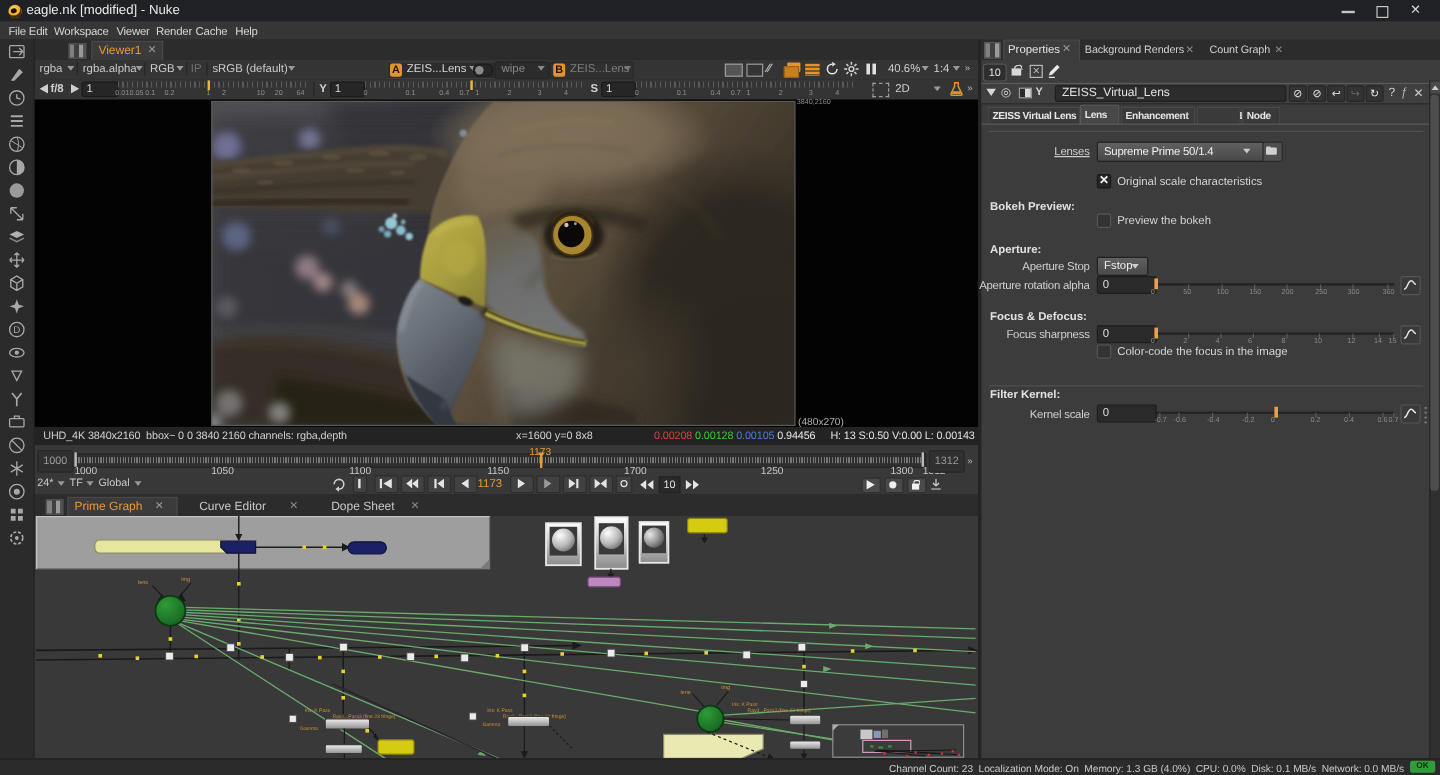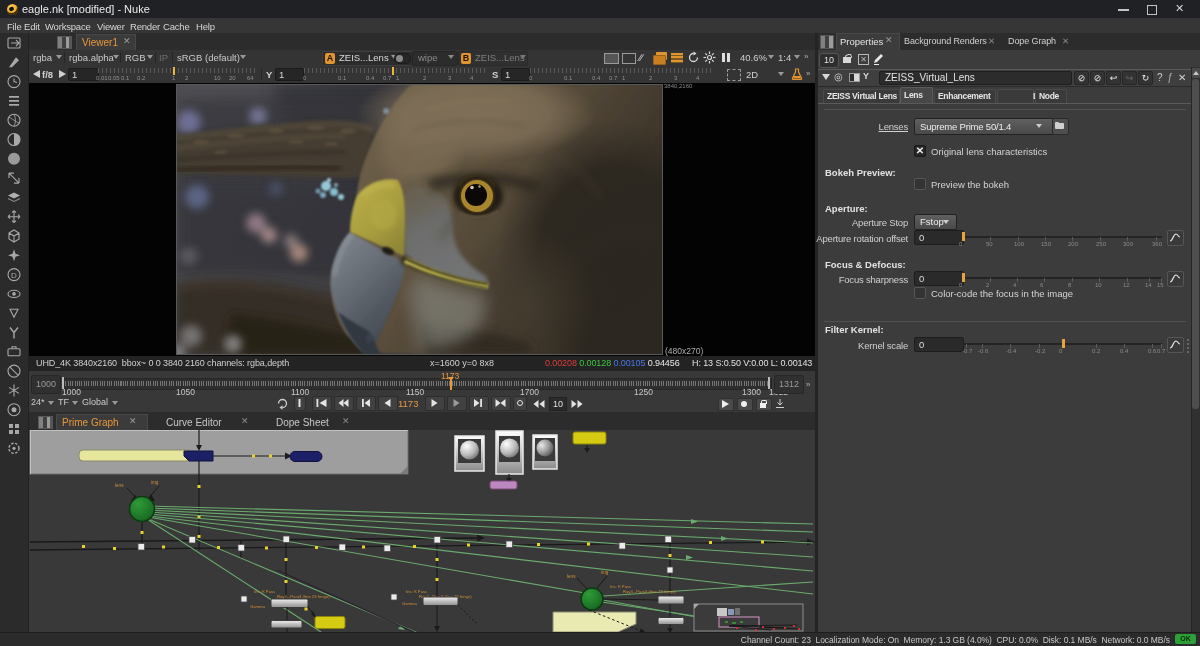--- a/index.html
+++ b/index.html
@@ -703,21 +703,21 @@
 </div>
 <div class="abs" style="left:815px;top:33px;width:3px;height:599px;background:#242424;"></div>
 <div class="abs" style="left:818px;top:33px;width:382px;height:599px;background:#3c3c3c;"></div>
 <div class="abs" style="left:818px;top:33px;width:382px;height:17px;background:#2c2c2c;"></div>
 <div class="abs" style="left:820px;top:35px;width:12px;height:12px;background:linear-gradient(90deg,#808080 0 4px,#404040 4px 8px,#9a9a9a 8px 12px);border:1px solid #585858;"></div>
 <div class="abs" style="left:836px;top:33px;width:62px;height:17px;background:#3c3c3c;border:1px solid #484848;border-bottom:none;"></div>
 <div class="txt" style="left:840px;top:36px;color:#e4e4e4;font-size:9.5px;">Properties</div>
 <div class="txt" style="left:885px;top:35px;color:#9a9a9a;font-size:9px;">✕</div>
 <div class="txt" style="left:904px;top:36px;color:#d0d0d0;font-size:9px;letter-spacing:-0.1px;">Background Renders</div>
 <div class="txt" style="left:988px;top:36px;color:#8a8a8a;font-size:8.5px;">✕</div>
-<div class="txt" style="left:1008px;top:36px;color:#d0d0d0;font-size:9px;letter-spacing:-0.1px;">Dope Graph</div>
+<div class="txt" style="left:1008px;top:36px;color:#d0d0d0;font-size:9px;letter-spacing:-0.1px;">Count Graph</div>
 <div class="txt" style="left:1062px;top:36px;color:#8a8a8a;font-size:8.5px;">✕</div>
 <div class="abs" style="left:819px;top:53px;width:18px;height:13px;background:#2e2e2e;border:1px solid #555;border-radius:3px;color:#e0e0e0;font-size:9px;text-align:center;line-height:13px;">10</div>
 <div class="abs" style="left:843px;top:57px;width:8px;height:6px;background:#d8d8d8;"></div>
 <div class="abs" style="left:844.5px;top:53.5px;width:5px;height:4px;border:1.2px solid #d8d8d8;border-bottom:none;border-radius:3px 3px 0 0;transform:rotate(-12deg);"></div>
 <div class="abs" style="left:858px;top:54px;width:9px;height:9px;border:1px solid #b8b8b8;color:#b8b8b8;font-size:8px;text-align:center;line-height:9px;">✕</div>
 <svg class="abs" style="left:872px;top:52px;" width="13" height="13" viewBox="0 0 13 13">
     <path d="M2,11 L3,8 L9,2 L11,4 L5,10 Z" fill="#e8e8e8"></path>
     <path d="M2,12.5 L7,12.5" stroke="#e8e8e8"></path>
   </svg>
 <div class="abs" style="left:818px;top:69px;width:379px;height:16px;background:#3f3f3f;border-top:1px solid #5a5a5a;border-bottom:1px solid #2a2a2a;"></div>
@@ -746,29 +746,29 @@
 <div class="txt" style="left:1039px;top:91px;color:#e6e6e6;font-size:8.5px;letter-spacing:-0.3px;font-weight:bold;">Node</div>
 <div class="abs" style="left:818px;top:103px;width:374px;height:1px;background:#5a5a5a;"></div>
 <div class="abs" style="left:824px;top:109px;width:362px;height:1px;background:#505050;"></div>
 <div class="rlab" style="left:758px;top:121px;width:150px;text-decoration:underline;">Lenses</div>
 <div class="abs" style="left:914px;top:118px;width:133px;height:15px;background:linear-gradient(180deg,#606060,#494949);border:1px solid #222;border-radius:2px;color:#eee;font-size:9.5px;line-height:15px;padding-left:5px;letter-spacing:-0.2px;">Supreme Prime 50/1.4</div>
 <div class="abs" style="left:1036px;top:124px;width:0;height:0;border-left:3px solid transparent;border-right:3px solid transparent;border-top:4px solid #ccc;"></div>
 <div class="abs" style="left:1052px;top:118px;width:15px;height:15px;background:#4e4e4e;border:1px solid #2a2a2a;border-radius:2px;"></div>
 <div class="abs" style="left:1055px;top:123px;width:9px;height:6px;background:#d0d0d0;border-radius:1px;"></div>
 <div class="abs" style="left:1055px;top:121.5px;width:4px;height:2px;background:#d0d0d0;border-radius:1px 1px 0 0;"></div>
 <div class="abs" style="left:914px;top:145px;width:10px;height:10px;background:#262626;border:1px solid #191919;border-radius:2px;color:#f0f0f0;font-size:10px;font-weight:bold;line-height:10px;text-align:center;">✕</div>
-<div class="txt" style="left:931px;top:146px;color:#d4d4d4;font-size:9.5px;">Original lens characteristics</div>
+<div class="txt" style="left:931px;top:146px;color:#d4d4d4;font-size:9.5px;">Original scale characteristics</div>
 <div class="txt" style="left:825px;top:167px;color:#e2e2e2;font-size:9.5px;font-weight:bold;">Bokeh Preview:</div>
 <div class="abs" style="left:914px;top:178px;width:10px;height:10px;background:#333;border:1px solid #555;border-radius:2px;"></div>
 <div class="txt" style="left:931px;top:179px;color:#d4d4d4;font-size:9.5px;text-align:center;">Preview the bokeh</div>
 <div class="txt" style="left:825px;top:203px;color:#e2e2e2;font-size:9.5px;font-weight:bold;">Aperture:</div>
 <div class="rlab" style="left:758px;top:217px;width:150px;">Aperture Stop</div>
 <div class="abs" style="left:914px;top:214px;width:36px;height:14px;background:linear-gradient(180deg,#606060,#494949);border:1px solid #222;border-radius:2px;color:#eee;font-size:9.5px;line-height:14px;padding-left:5px;">Fstop</div>
 <div class="abs" style="left:943px;top:220px;width:0;height:0;border-left:3px solid transparent;border-right:3px solid transparent;border-top:4px solid #ccc;"></div>
-<div class="rlab" style="left:758px;top:233px;width:150px;">Aperture rotation offset</div>
+<div class="rlab" style="left:758px;top:233px;width:150px;">Aperture rotation alpha</div>
 <div class="abs" style="left:914px;top:230px;width:44px;height:13px;background:#2a2a2a;border:1px solid #1d1d1d;border-radius:2px;color:#ddd;font-size:9.5px;line-height:13px;padding-left:4px;">0</div>
 <div class="abs" style="left:963px;top:236px;width:199px;height:2px;background:#242424;"></div>
 <div class="abs" style="left:963px;top:237px;width:1px;height:4px;background:#5c5c5c;"></div>
 <div class="txt" style="left:959px;top:241px;color:#8a8a8a;font-size:6px;">0</div>
 <div class="abs" style="left:990px;top:237px;width:1px;height:4px;background:#5c5c5c;"></div>
 <div class="txt" style="left:986px;top:241px;color:#8a8a8a;font-size:6px;">50</div>
 <div class="abs" style="left:1018px;top:237px;width:1px;height:4px;background:#5c5c5c;"></div>
 <div class="txt" style="left:1014px;top:241px;color:#8a8a8a;font-size:6px;">100</div>
 <div class="abs" style="left:1045px;top:237px;width:1px;height:4px;background:#5c5c5c;"></div>
 <div class="txt" style="left:1041px;top:241px;color:#8a8a8a;font-size:6px;">150</div>

